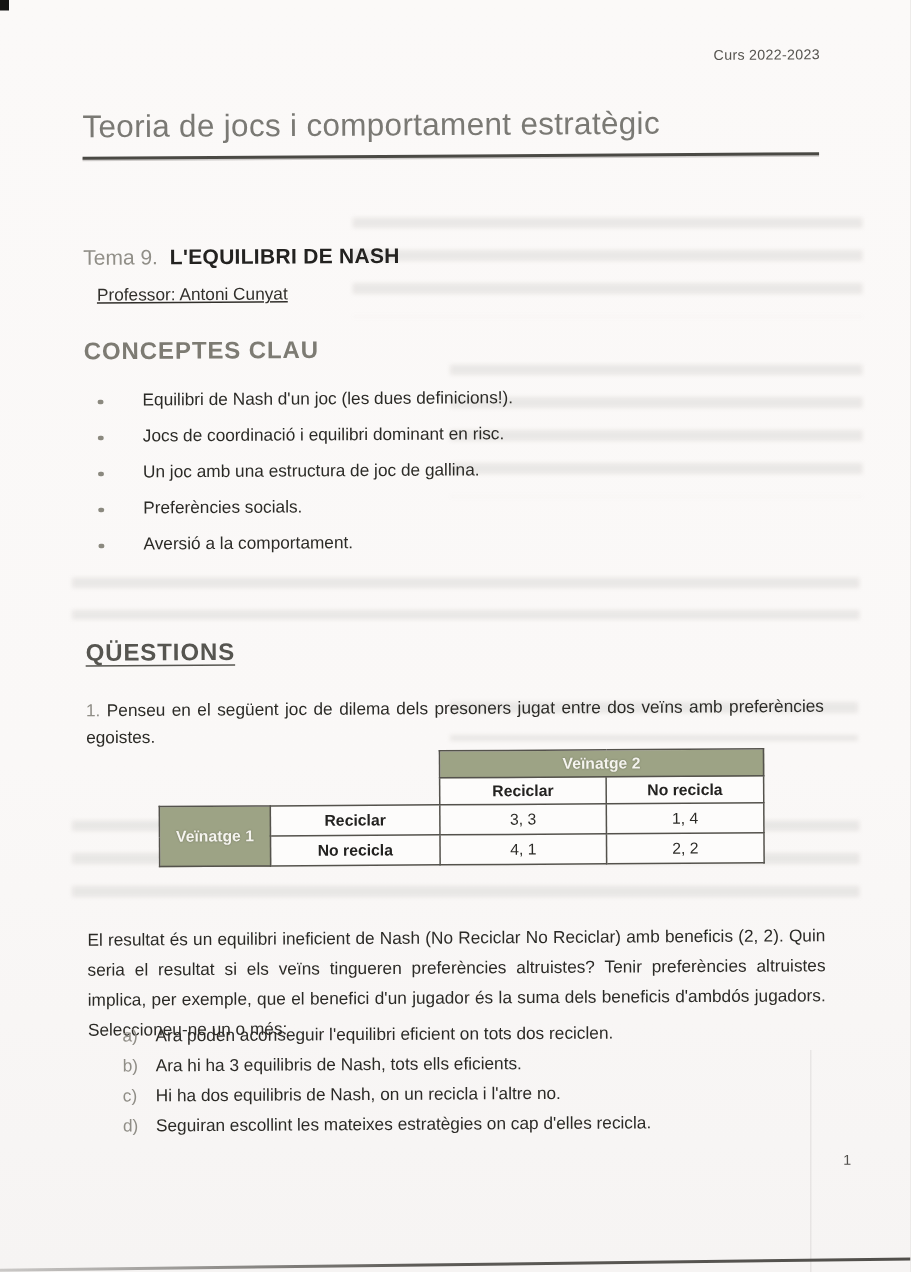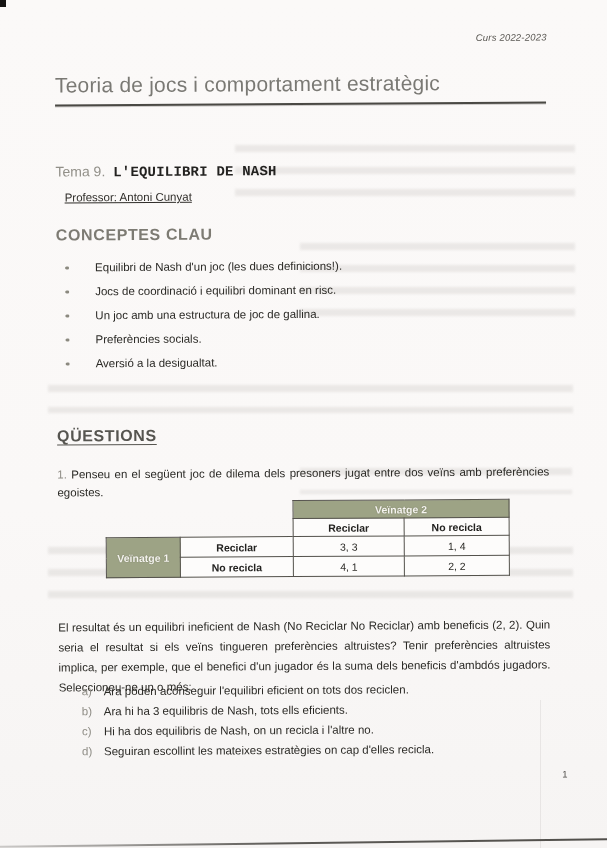--- a/index.html
+++ b/index.html
@@ -30,32 +30,32 @@
     position: absolute;
     background: repeating-linear-gradient(180deg,
       rgba(138,135,128,0.14) 0px, rgba(138,135,128,0.14) 7px,
       rgba(0,0,0,0) 7px, rgba(0,0,0,0) 22px);
     filter: blur(1.4px);
     pointer-events: none;
   }
 
   .course {
     position: absolute; top: 33px; right: 58px;
-    font-size: 9.5px; font-style: italic; color: #56544f; letter-spacing: 0.2px;
+    font-size: 9.5px; color: #56544f; letter-spacing: 0.2px;
   }
 
   .title-block { position: absolute; top: 72px; left: 57px; width: 491px; }
   .doc-title { font-size: 21px; font-weight: 400; color: #7a7974; letter-spacing: 0.2px; }
   .title-rule { margin-top: 7px; height: 2px; background: #4a4944; box-shadow: 0 1px 0 rgba(74,73,68,0.25); }
 
   .exercise-set { position: absolute; top: 128px; left: 57px; font-size: 13.5px; font-weight: 700; color: #232220; letter-spacing: 0.3px; }
 
   .tema-line { position: absolute; top: 162px; left: 57px; font-size: 14px; }
   .tema-label { color: #918f88; }
-  .tema-title { font-weight: 700; color: #232220; margin-left: 4px; letter-spacing: 0.2px; font-family: Liberation Mono, monospace; }
+  .tema-title { font-weight: 700; color: #232220; margin-left: 4px; letter-spacing: 0.2px; }
 
   .professor { position: absolute; top: 190px; left: 66px; font-size: 11.5px; color: #312f2b; text-decoration: underline; }
 
   .concepts-heading {
     position: absolute; top: 225px; left: 57px;
     font-size: 16px; font-weight: 700; color: #7d7b73;
     text-underline-offset: 3px; letter-spacing: 0.6px;
   }
   .concepts-list { position: absolute; top: 260px; left: 57px; width: 491px; list-style: none; }
   .concepts-list li { position: relative; padding-left: 39px; margin-bottom: 12px; font-size: 11.5px; color: #2b2a26; }
@@ -121,21 +121,21 @@
 
     <div class="professor">Professor: Antoni Cunyat</div>
 
     <div class="concepts-heading">CONCEPTES CLAU</div>
 
     <ul class="concepts-list">
       <li><span class="dot"></span><span>Equilibri de Nash d'un joc (les dues definicions!).</span></li>
       <li><span class="dot"></span><span>Jocs de coordinació i equilibri dominant en risc.</span></li>
       <li><span class="dot"></span><span>Un joc amb una estructura de joc de gallina.</span></li>
       <li><span class="dot"></span><span>Preferències socials.</span></li>
-      <li><span class="dot"></span><span>Aversió a la desigualtat.</span></li>
+      <li><span class="dot"></span><span>Aversió a la comportament.</span></li>
     </ul>
 
     <div class="questions-heading">QÜESTIONS</div>
 
     <p class="q1-text">
       <span class="q-number">1.</span>
       <span>Penseu en el següent joc de dilema dels presoners jugat entre dos veïns amb preferències egoistes.</span>
     </p>
 
     <table class="payoff-table">

